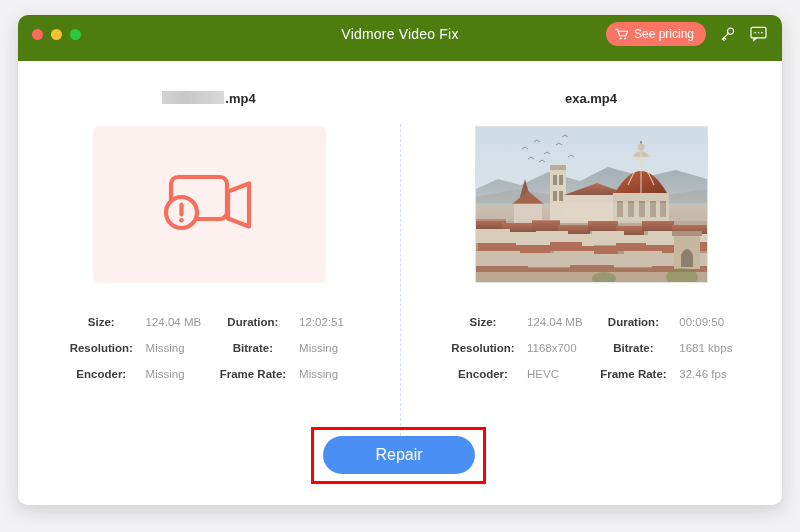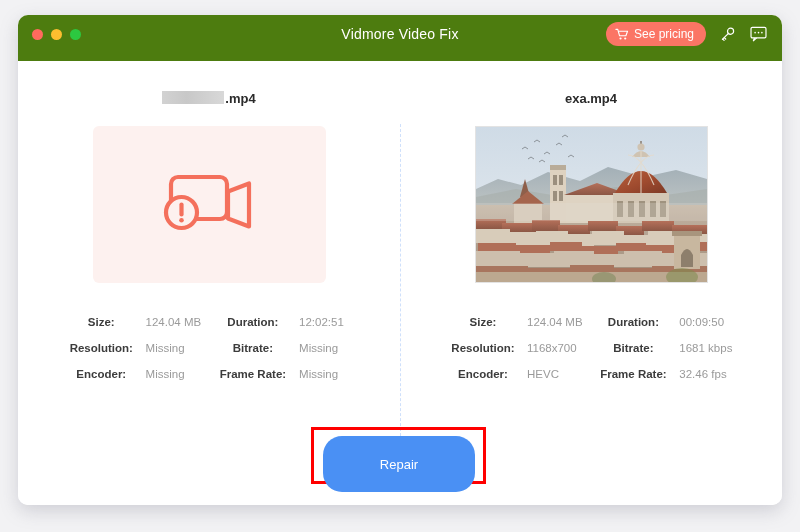--- a/index.html
+++ b/index.html
@@ -217,26 +217,26 @@
     width: 175px;
     height: 57px;
     border: 3px solid #ff0000;
     box-sizing: border-box;
   }
   .repair-btn {
     position: absolute;
     left: 305px;
     top: 30px;
     width: 152px;
-    height: 56px;
+    height: 38px;
     border: none;
     border-radius: 19px;
     background: #4a90f4;
     color: #ffffff;
-    font-size: 13px;
+    font-size: 16px;
     font-family: "Liberation Sans", sans-serif;
     cursor: pointer;
   }
 </style>
 </head>
 <body>
 
 <div class="app-window">
 
   <div class="title-bar">

